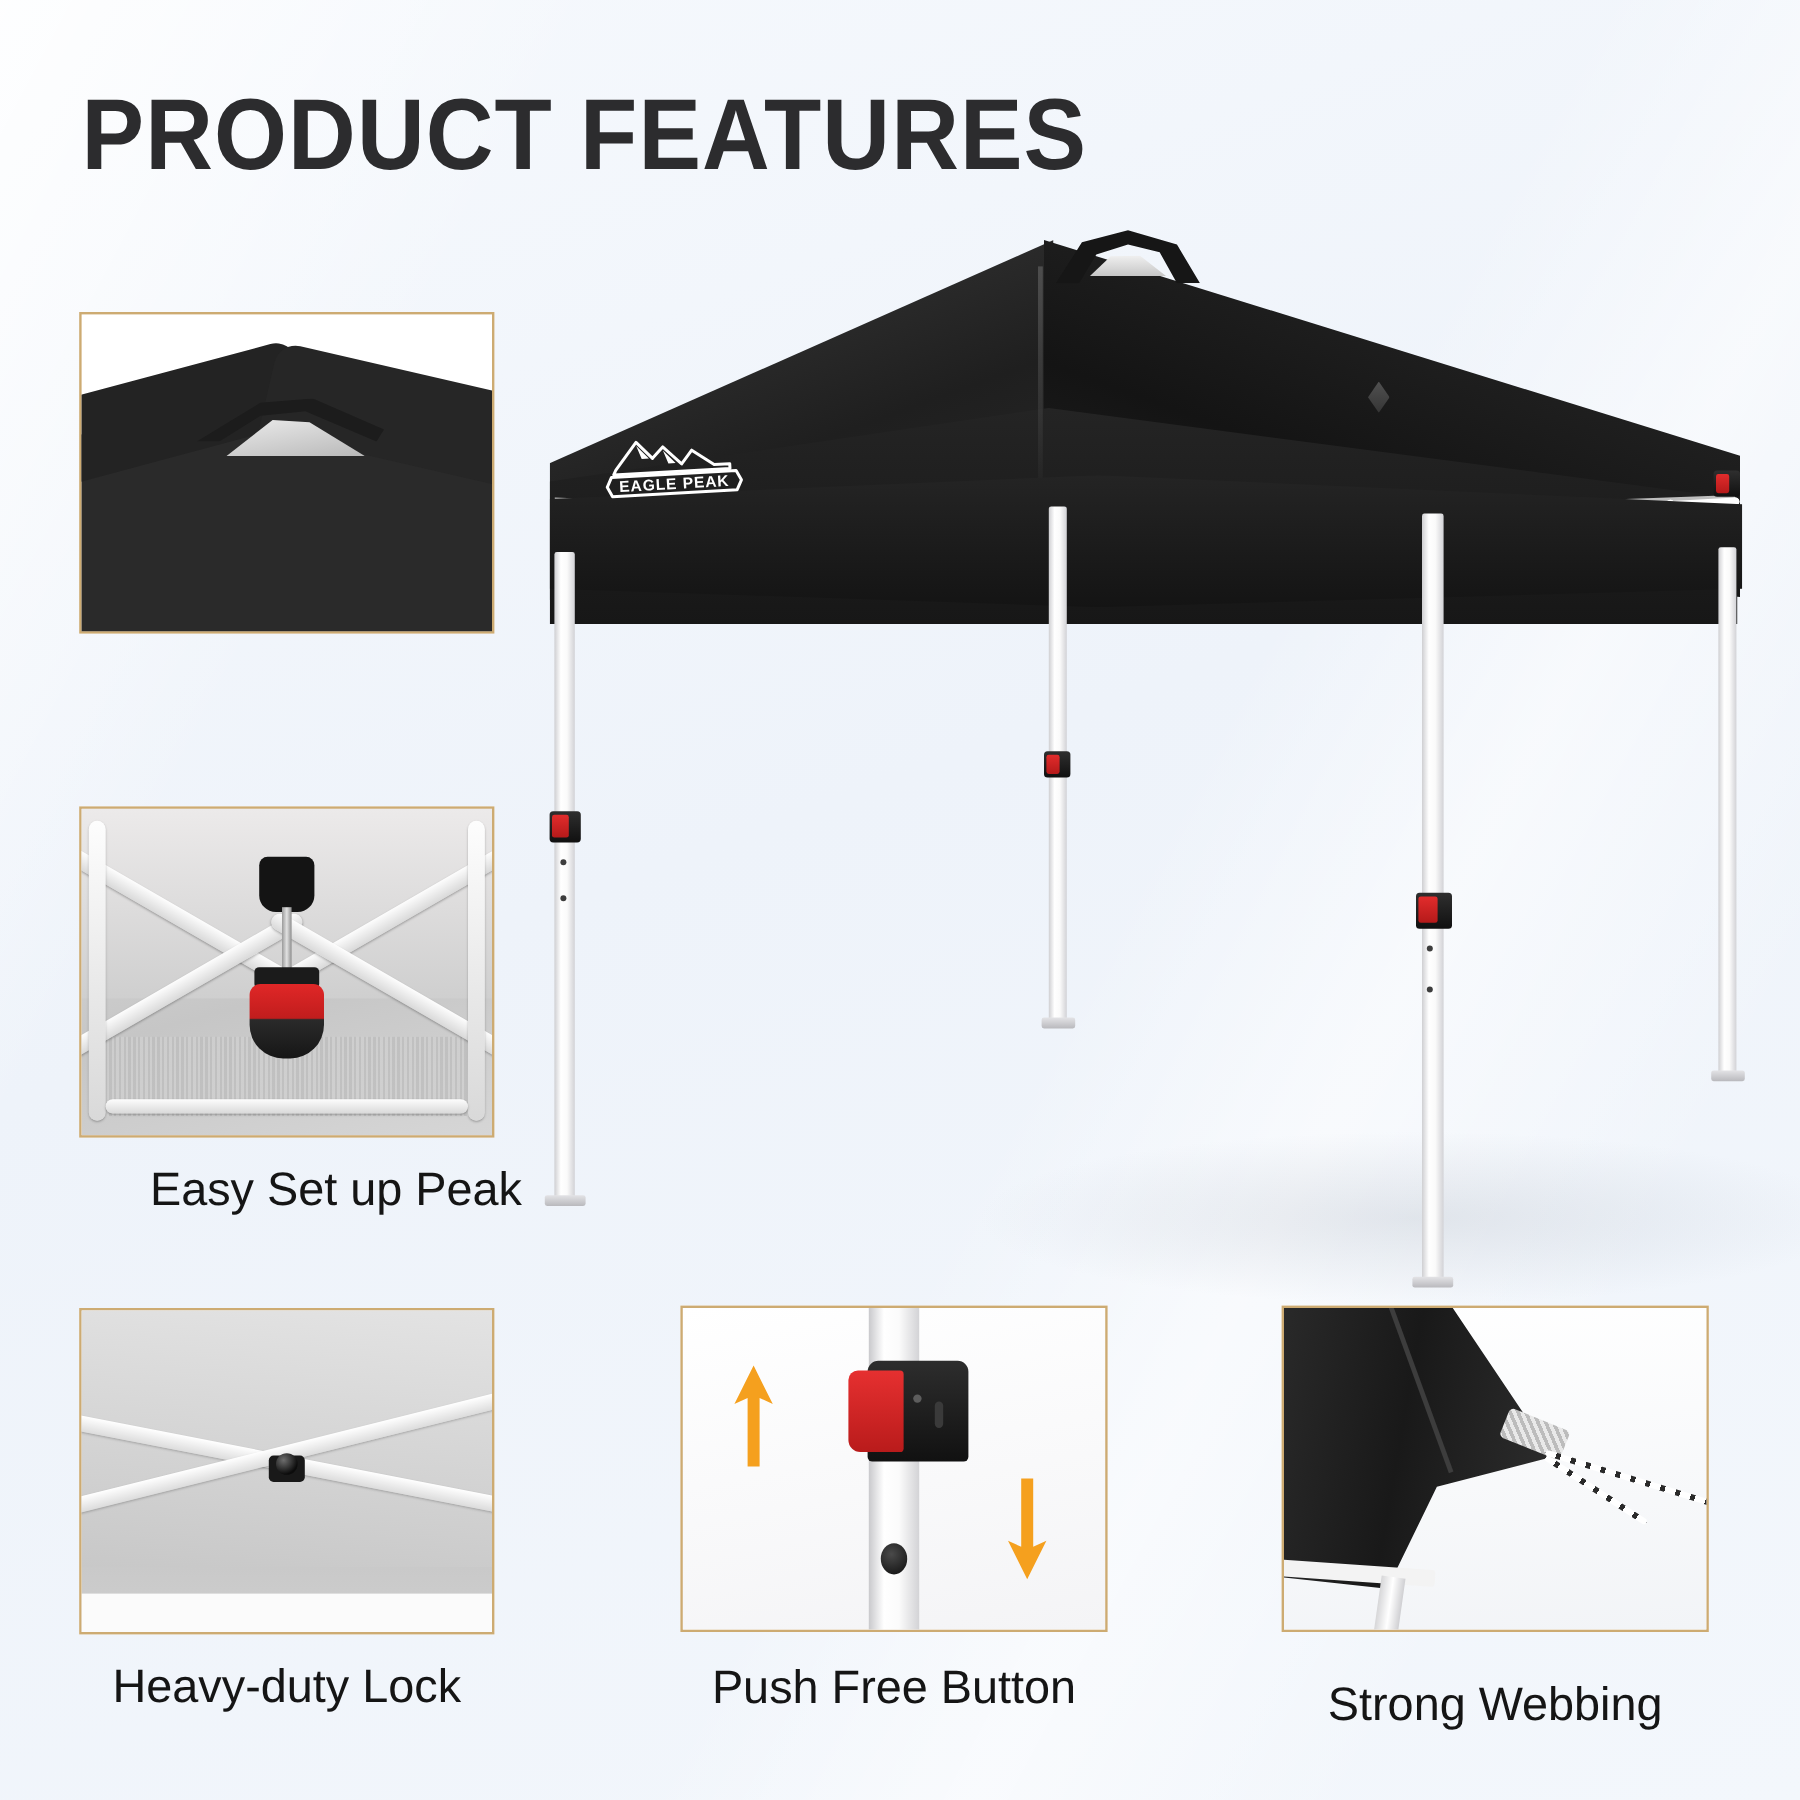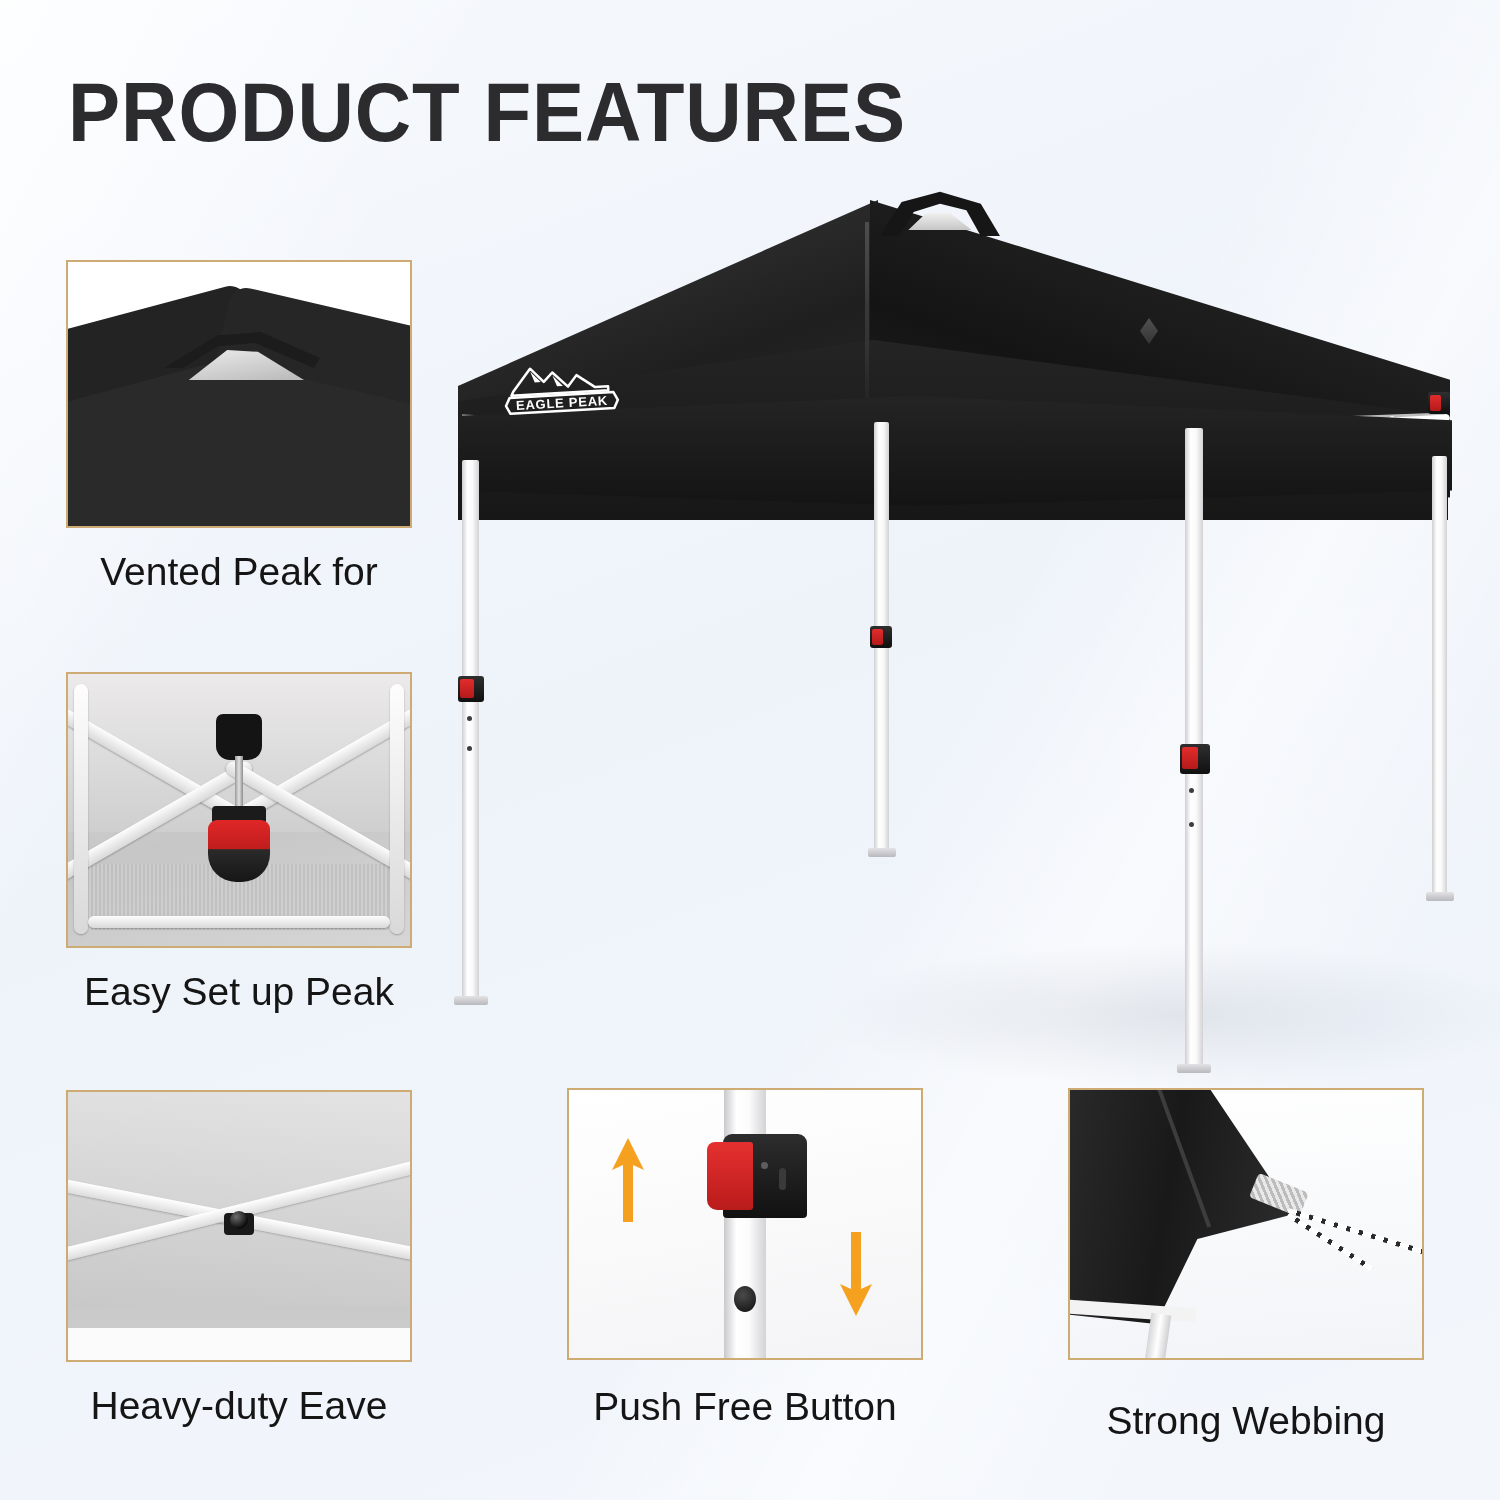--- a/index.html
+++ b/index.html
@@ -46,21 +46,21 @@
     font-weight:400;
   }
 
   
   #p1{left:66px;top:260px;width:346px;}
   #p1 .frame{width:346px;height:268px;}
   #p1 .caption{top:288px;}
 
   #p2{left:66px;top:672px;width:346px;}
   #p2 .frame{width:346px;height:276px;}
-  #p2 .caption{top:296px;}
+  #p2 .caption{top:296px;margin-left:41px;}
 
   #p3{left:66px;top:1090px;width:346px;}
   #p3 .frame{width:346px;height:272px;}
   #p3 .caption{top:292px;}
 
   #p4{left:567px;top:1088px;width:356px;}
   #p4 .frame{width:356px;height:272px;}
   #p4 .caption{top:295px;}
 
   #p5{left:1068px;top:1088px;width:356px;}
@@ -348,21 +348,20 @@
 
   <div class="panel" id="p1">
     <div class="frame">
       <div class="vp-body"></div>
       <div class="vp-left"></div>
       <div class="vp-right"></div>
       <div class="vp-gap"></div>
       <div class="vp-flap"></div>
     </div>
     <div class="caption">
-      <div>Vented Peak for</div>
     </div>
   </div>
 
   <div class="panel" id="p2">
     <div class="frame">
       <div class="pl-bg"></div>
       <div class="pl-ceiling"></div>
       <div class="pl-mesh"></div>
       <div class="pl-bar" style="left:-30px;top:18px;width:250px;height:14px;transform:rotate(30deg);transform-origin:left top;"></div>
       <div class="pl-bar" style="right:-30px;top:18px;width:250px;height:14px;transform:rotate(-30deg);transform-origin:right top;"></div>
@@ -385,21 +384,21 @@
     <div class="frame">
       <div class="ev-bg"></div>
       <div class="ev-sheet"></div>
       <div class="ev-bottom"></div>
       <div class="ev-bar" style="left:-20px;top:84px;width:420px;transform:rotate(11deg);transform-origin:left center;"></div>
       <div class="ev-bar" style="left:-20px;top:160px;width:420px;transform:rotate(-14deg);transform-origin:left center;"></div>
       <div class="ev-joint"></div>
       <div class="ev-bolt"></div>
     </div>
     <div class="caption">
-      <div>Heavy-duty Eave</div>
+      <div>Heavy-duty Lock</div>
     </div>
   </div>
 
   <div class="panel" id="p4">
     <div class="frame">
       <div class="pf-bg"></div>
       <div class="pf-pole"></div>
       <div class="pf-house"></div>
       <div class="pf-btn"></div>
       <div class="pf-slot"></div>

